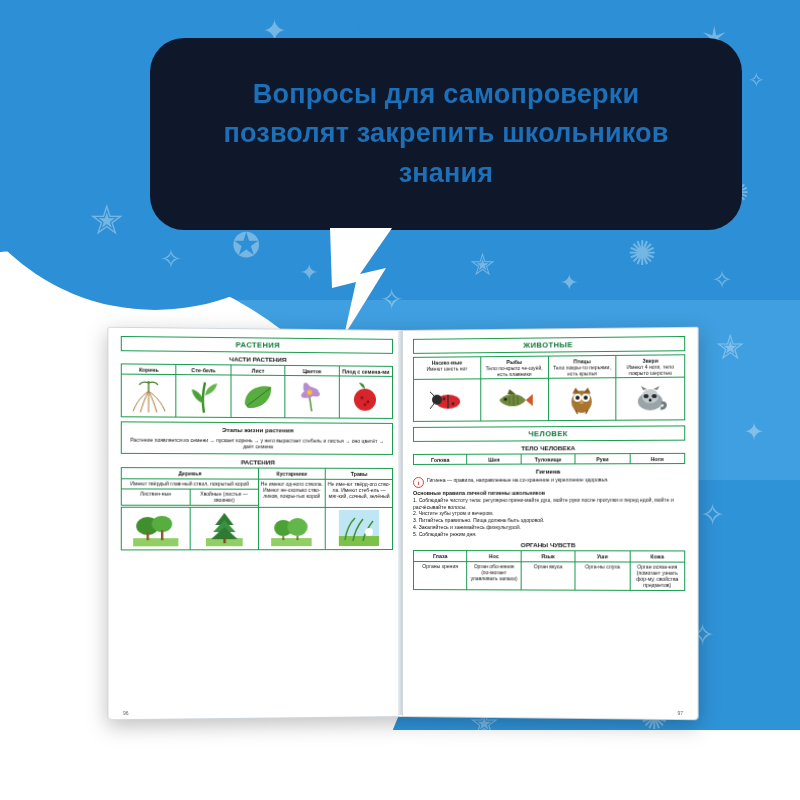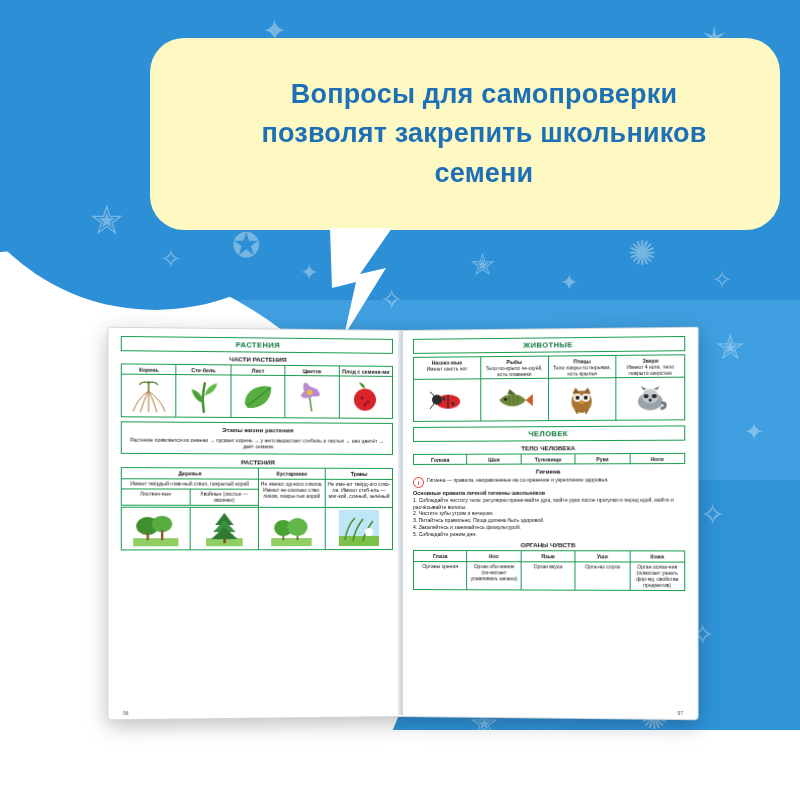--- a/index.html
+++ b/index.html
@@ -24,24 +24,23 @@
     border-radius:50%;background:#ffffff;
   }
   .white-bottom{
     position:absolute;left:0;bottom:0;width:800px;height:70px;background:#ffffff;
   }
   
   .doodle{position:absolute;color:rgba(255,255,255,.35);font-size:26px;line-height:1;user-select:none;}
   
   #bubble{
     position:absolute;left:150px;top:38px;width:592px;height:192px;
-    background:#fef9c3;border-radius:34px;
+    background:#0f172a;border-radius:34px;
     display:flex;align-items:center;justify-content:center;
     box-shadow:0 0 0 0 rgba(0,0,0,0);
-    padding-left:38px;
   }
   #bubble .txt{
     text-align:center;color:#1d6fb8;font-weight:bold;font-size:27px;line-height:1.45;
     padding:0 26px;letter-spacing:.2px;
   }
   #tail{
     position:absolute;left:330px;top:228px;width:0;height:0;
   }
   #tail svg{display:block;}
   
@@ -138,21 +137,21 @@
   <div class="doodle" style="left:640px;top:700px;font-size:34px;">✺</div>
   <div class="doodle" style="left:726px;top:744px;font-size:24px;">✦</div>
   <div class="doodle" style="left:690px;top:620px;font-size:30px;">✧</div>
   <div class="doodle" style="left:40px;top:560px;font-size:26px;">✦</div>
 </div>
 
 <div id="bubble">
   <div class="txt">
     <div>Вопросы для самопроверки</div>
     <div>позволят закрепить школьников</div>
-    <div>семени</div>
+    <div>знания</div>
   </div>
 </div>
 <div id="tail">
   <svg width="90" height="110" viewBox="0 0 90 110">
     <polygon points="0,0 62,0 30,46 56,40 14,108 26,54 2,60" fill="#ffffff"></polygon>
   </svg>
 </div>
 
 <div id="book">
 

